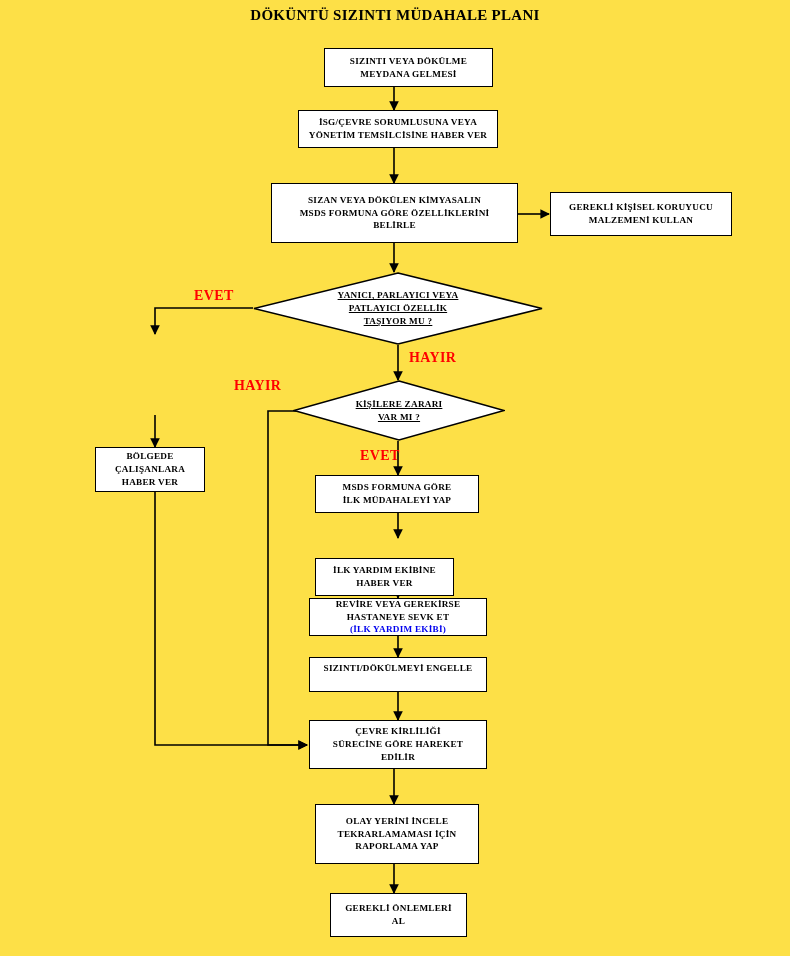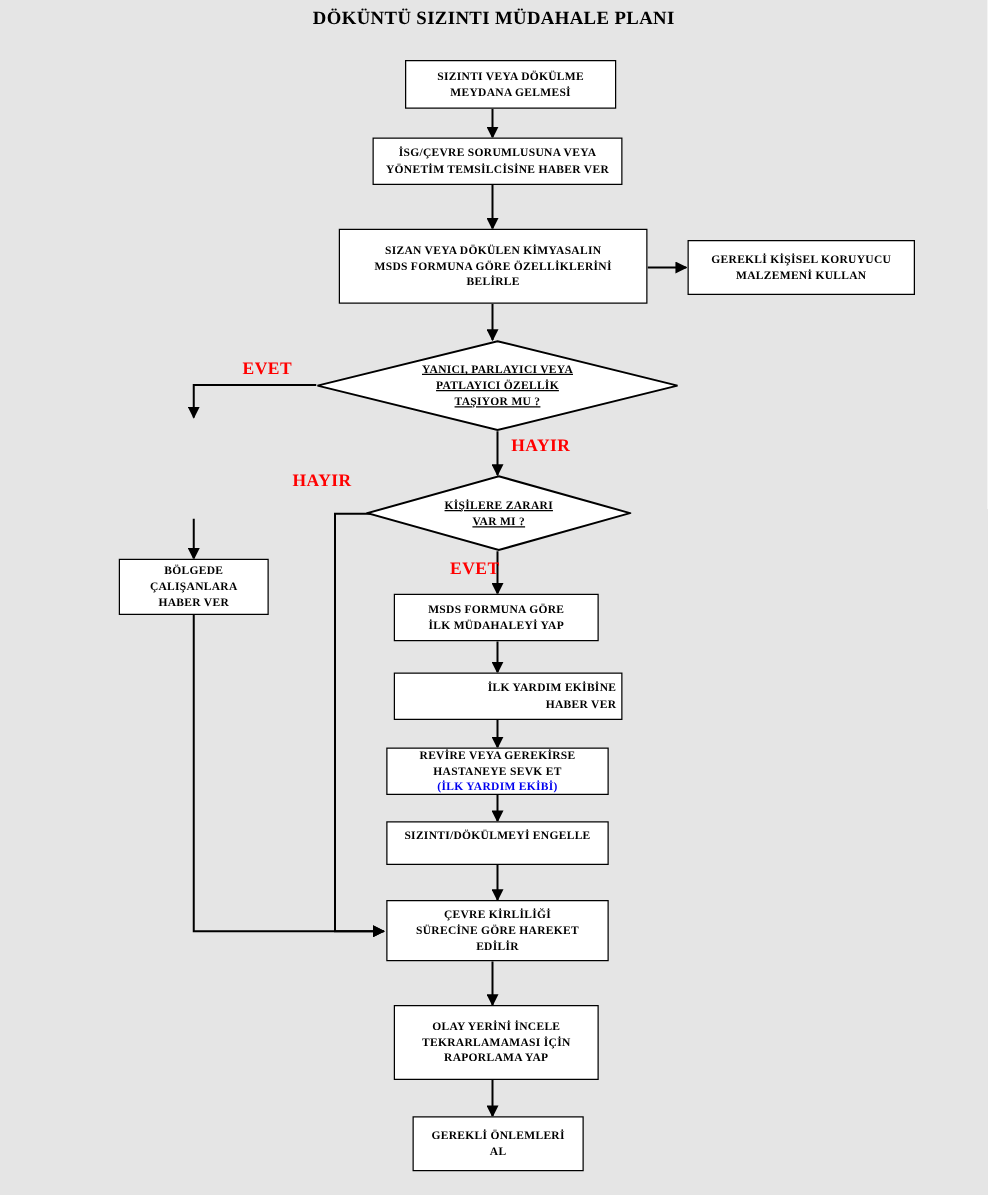--- a/index.html
+++ b/index.html
@@ -9,21 +9,21 @@
     background: #ffffff;
   }
   body {
     font-family: "Liberation Serif", "DejaVu Serif", serif;
     color: #000000;
   }
   #canvas {
     position: relative;
     width: 790px;
     height: 956px;
-    background: #e5e5e5;
+    background: #fde047;
     overflow: hidden;
   }
   #wires {
     position: absolute;
     left: 0;
     top: 0;
     width: 790px;
     height: 956px;
     pointer-events: none;
   }
@@ -178,21 +178,21 @@
     <div class="diamond-label">
       <span class="lines">
         <span class="ln">YANICI, PARLAYICI  VEYA</span>
         <span class="ln">PATLAYICI  ÖZELLİK</span>
         <span class="ln">TAŞIYOR  MU ?</span>
       </span>
     </div>
   </div>
 
 
-  <div class="node" style="left:95px; top:447px; width:120px; height:45px;">
+  <div class="node" style="left:95px; top:447px; width:110px; height:45px;">
     <span class="lines">
       <span class="ln">BÖLGEDE</span>
       <span class="ln">ÇALIŞANLARA</span>
       <span class="ln">HABER VER</span>
     </span>
   </div>
 
   <div class="diamond-wrap" style="left:293px; top:380px; width:212px; height:61px;">
     <svg width="212" height="61" viewBox="0 0 212 61" xmlns="http://www.w3.org/2000/svg">
       <polygon points="106,1 211,30.5 106,60 1,30.5" fill="#ffffff" stroke="#000000" stroke-width="1.6"></polygon>
@@ -205,21 +205,21 @@
     </div>
   </div>
 
   <div class="node" style="left:315px; top:475px; width:164px; height:38px;">
     <span class="lines">
       <span class="ln">MSDS FORMUNA GÖRE</span>
       <span class="ln">İLK MÜDAHALEYİ  YAP</span>
     </span>
   </div>
 
-  <div class="node" style="left:315px; top:538px; width:183px; height:38px;text-align:right;">
+  <div class="node" style="left:315px; top:558px; width:139px; height:38px;">
     <span class="lines">
       <span class="ln">İLK  YARDIM  EKİBİNE</span>
       <span class="ln">HABER VER</span>
     </span>
   </div>
 
   <div class="node" style="left:309px; top:598px; width:178px; height:38px;">
     <span class="lines">
       <span class="ln">REVİRE  VEYA  GEREKİRSE</span>
       <span class="ln">HASTANEYE  SEVK ET</span>

